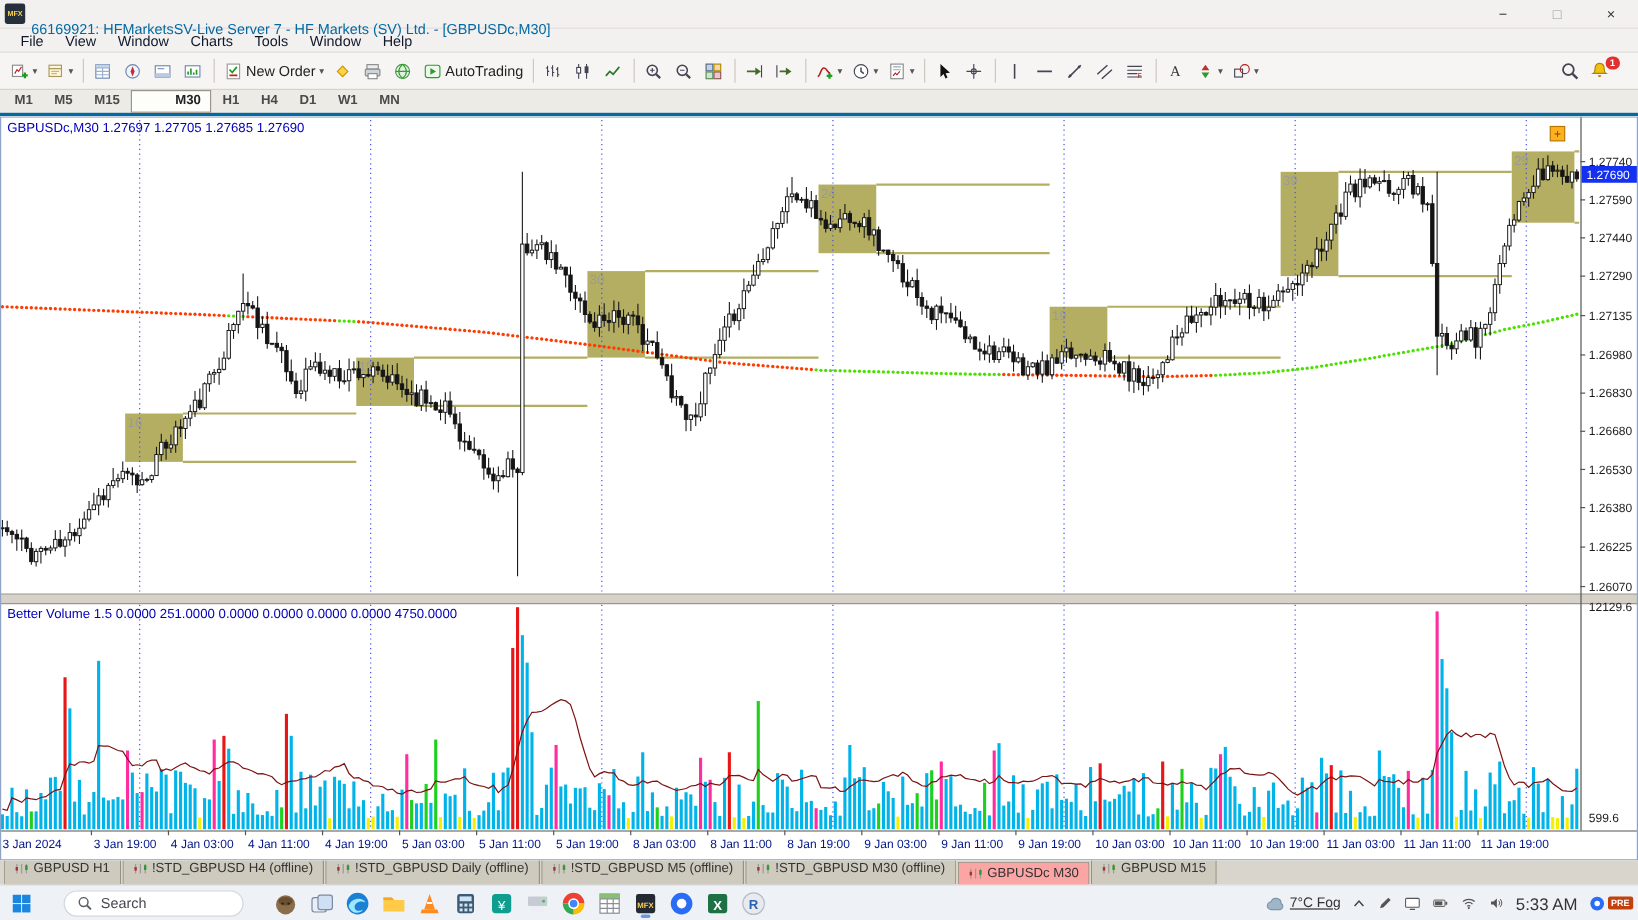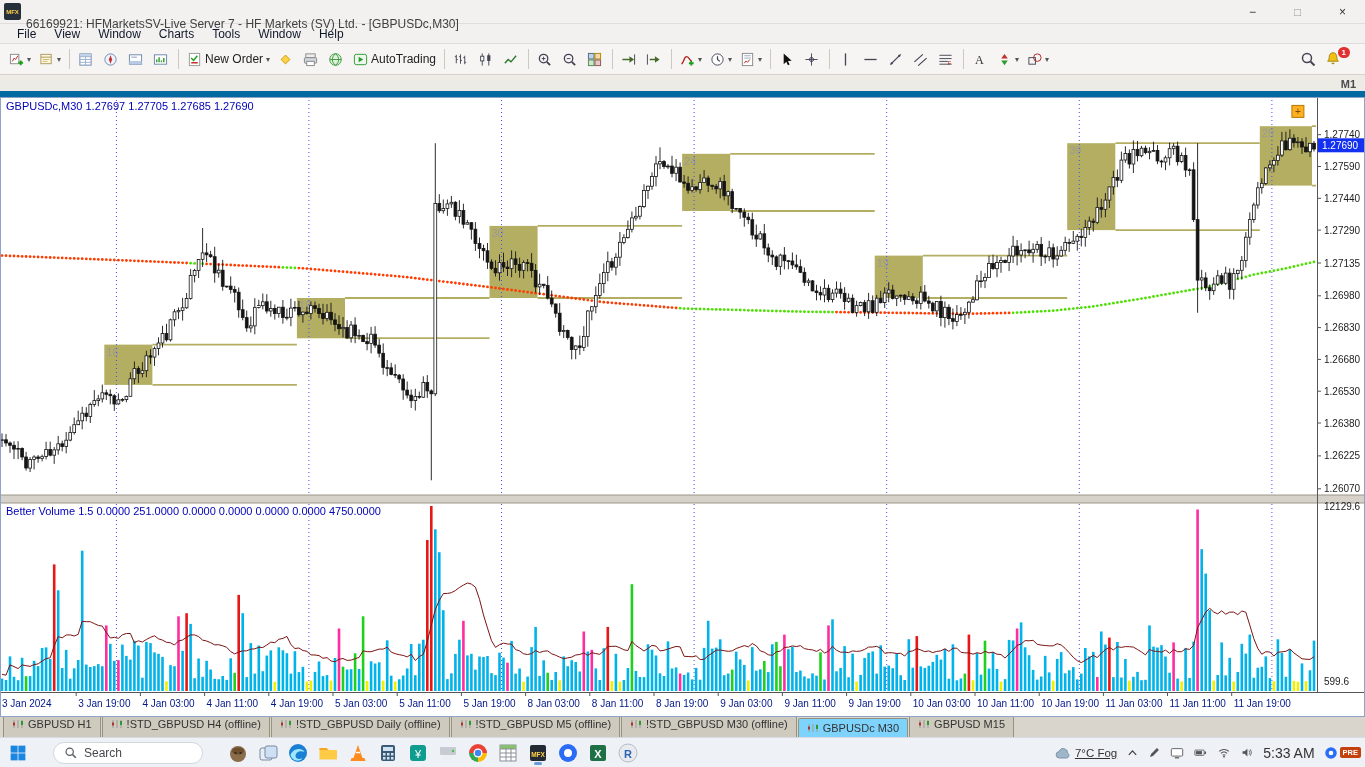--- a/index.html
+++ b/index.html
@@ -3,54 +3,54 @@
 <meta charset="utf-8">
 <style>
   * { box-sizing: border-box; margin:0; padding:0; }
   html,body { width:1365px; height:767px; overflow:hidden; }
   body { font-family:"Liberation Sans",sans-serif; background:#d4d0c8; font-size:12px; color:#222; }
 
   
   .titlebar { height:24px; background:#f2f1f0; display:flex; align-items:center; padding-left:4px; border-bottom:1px solid #e0dedd; }
   .app-ico { width:17px; height:17px; background:#25303b; color:#ffd24a; font-size:6px; font-weight:bold;
              display:flex; align-items:center; justify-content:center; border-radius:2px; margin-right:5px; }
-  .title-text { font-size:12px; color:#404040;margin-top:24px; }
+  .title-text { font-size:12px; color:#0369a1;margin-top:24px; }
   .win-controls { margin-left:auto; display:flex; height:24px; }
   .win-btn { width:45px; height:24px; border:none; background:transparent; font-size:12px; color:#333; }
   .win-btn.max { color:#9a9a9a; }
 
   
   .menubar { height:20px; background:#f2f1f0; border-bottom:1px solid #dedcda; display:flex; align-items:center; padding-left:8px; }
   .menu-item { padding:2px 9px; color:#0f172a; cursor:default; }
 
   
   .toolbar { height:31px; background:#f6f5f3; border-bottom:1px solid #d4d2cb; display:flex; align-items:center; padding:0 5px; }
   .tbtn { height:25px; min-width:25px; display:flex; align-items:center; gap:3px; padding:0 3px;
           background:transparent; border:1px solid transparent; border-radius:2px; font-size:12px; color:#222; }
   .tbtn .caret { font-size:8px; color:#555; }
   .tsep { width:1px; height:20px; background:#ccc9c0; margin:0 4px; flex:none; }
   .tb-right { margin-left:auto; display:flex; align-items:center; }
   .badge { position:relative; top:-7px; left:-6px; background:#e23030; color:#fff; font-size:8px; font-weight:bold;
            border-radius:7px; padding:1px 4px; }
 
   
-  .tfbar { height:22px; background:#edebe6; border-bottom:6px solid #0369a1; display:flex; align-items:flex-end; padding-left:3px;flex-direction:column; }
+  .tfbar { height:22px; background:#edebe6; border-bottom:3px solid #0369a1; display:flex; align-items:flex-start; padding-left:3px; }
   .tf { font-size:11px; font-weight:bold; color:#4a4a4a; padding:2px 8px 3px; border:1px solid transparent; background:transparent; }
   .tf.active { background:#fdfdfa; border:1px solid #98948a; box-shadow:inset 1px 1px 0 #ffffff; color:#222;padding-left:36px; }
 
   
   .chart-region { height:620px; background:#fff; position:relative; }
   .chart-region svg { display:block; font-family:"Liberation Sans",sans-serif; }
 
   
   .tabsbar { height:20px; background:#d9d5cc; display:flex; align-items:flex-end; padding-left:3px; }
   .tab { display:flex; align-items:center; gap:4px; height:27px; padding:1px 8px 2px; margin-right:1px;
          border:1px solid #96927f; border-bottom:none; background:#cfcabe; font-size:11px; color:#333;
          border-radius:2px 2px 0 0; white-space:nowrap; }
-  .tab.active { background:#7dd3fc; height:19px; }
+  .tab.active { background:#fca5a5; height:19px; }
 
   
   .taskbar { height:30px; background:#eef1f6; border-top:1px solid #d8dce2; display:flex; align-items:center; padding:0 4px; gap:21px; }
   .tb-icon { width:28px; height:26px; display:flex; align-items:center; justify-content:center; border-radius:4px; position:relative; }
   .tb-icon .run { position:absolute; bottom:1px; left:50%; transform:translateX(-50%); width:8px; height:3px; border-radius:2px; background:#6a9ad8; }
   .search-pill { height:22px; width:150px; background:#fff; border:1px solid #d2d7de; border-radius:12px;
                  display:flex; align-items:center; gap:7px; padding:0 10px; color:#45484e; font-size:12px; }
   .tray { margin-left:auto; display:flex; align-items:center; gap:9px; font-size:11.5px; color:#333; }
   .tray .grp { display:flex; align-items:center; gap:5px;text-decoration:underline; }
   .clock { text-align:right; font-size:14px; }

